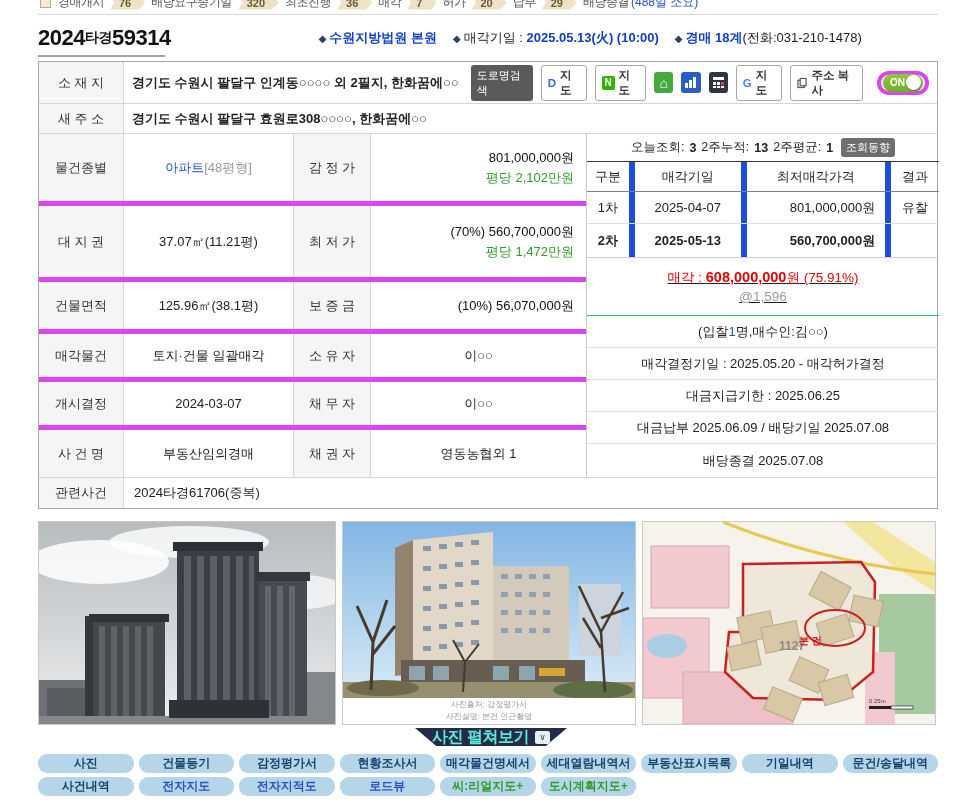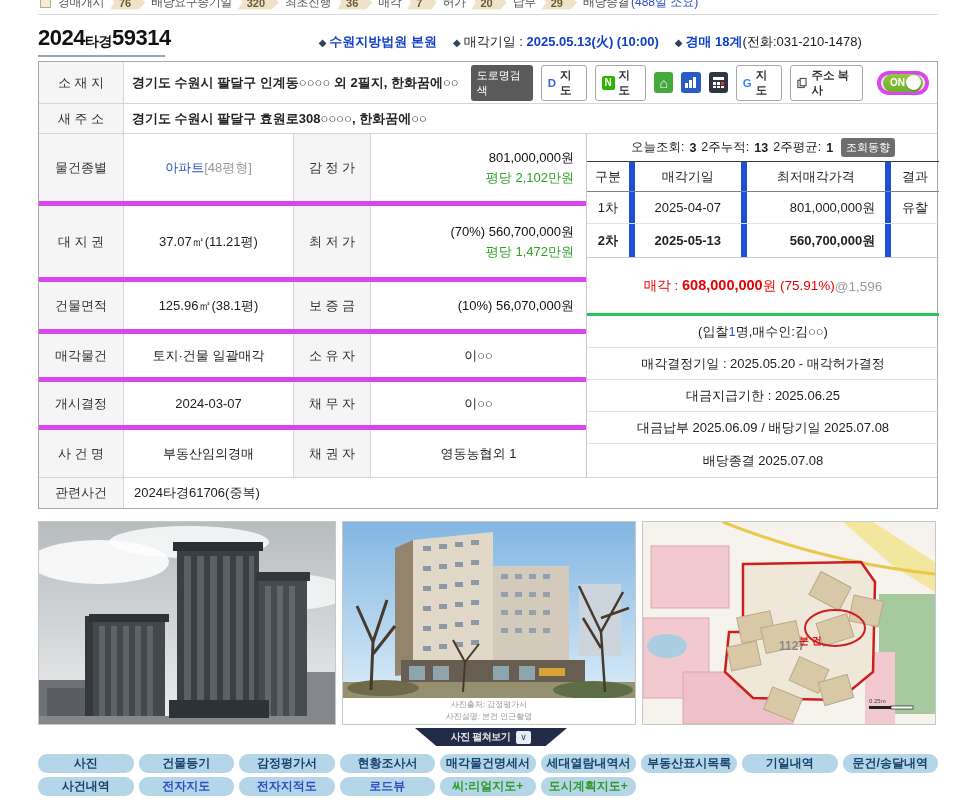--- a/index.html
+++ b/index.html
@@ -13,21 +13,21 @@
               white-space:nowrap; padding-left:2px; }
   .tl-check { width:11px; height:11px; border:1px solid #b9ab86; background:#f3ecd9; margin-right:5px; }
   .tl-label { margin:0 2px; letter-spacing:-0.5px; }
   .tl-arrow { display:inline-block; background:#eee3c8; color:#6b5b33; font-weight:bold; font-size:11px;
               padding:1px 14px 1px 9px; margin:0 4px;
               clip-path:polygon(0 0,82% 0,100% 50%,82% 100%,0 100%,12% 50%); }
   .tl-suffix { color:#2b50c8; }
   .tl-rule { border-bottom:1px solid #d8d8d8; margin-top:3px; }
 
   
-  .case-header { display:flex; align-items:flex-end; padding:10px 0 2px; }
+  .case-header { display:flex; align-items:center; padding:10px 0 2px; }
   .case-num { font-size:22px; font-weight:bold; color:#111; letter-spacing:-0.5px; }
   .case-type { font-size:14px; }
   .header-right { margin-left:148px; font-size:13px; display:flex; align-items:baseline; gap:16px; white-space:nowrap; }
   .bullet { color:#30425e; font-size:10px; margin-right:3px; }
   .blue-bold { color:#1040c8; font-weight:bold; }
   .case-underline { width:127px; height:2px; background:#97a5b1; margin:2px 0 4px; }
 
   
   .main-table { border:1px solid #a8a8a8; font-size:13px; }
   .row { display:flex; border-bottom:1px solid #d5d5d5; align-items:stretch; }
@@ -79,22 +79,22 @@
   .badge-trend { background:#6e6e6e; color:#fff; font-size:11px; padding:2px 5px; border-radius:3px;
                  margin-left:3px; cursor:pointer; }
   .sch-head, .sch-row { display:flex; }
   .sch-head { height:30px; border-bottom:1px solid #808080; }
   .sch-row { height:32px; border-bottom:1px solid #e0e0e0; }
   .sch-row.bold { font-weight:bold; height:34px; border-bottom:1px solid #cfcfcf; }
   .c-round { width:48px; } .c-date { width:112px; } .c-price { width:145px; } .c-res { width:48px; }
   .sch-cell { display:flex; align-items:center; justify-content:center; border-right:6px solid #1d4ed8; color:#222; }
   .sch-cell:last-child { border-right:none; }
   .sch-cell.pr { justify-content:flex-end; padding-right:10px; }
-  .sale-block { height:58px; display:flex; flex-direction:row; align-items:center; justify-content:center;
-                border-bottom:3px solid #22c55e; }
+  .sale-block { height:58px; display:flex; flex-direction:column; align-items:center; justify-content:center;
+                border-bottom:1px solid #22c55e;text-decoration:underline; }
   .sale-line { color:#e60000; font-size:13.5px; }
   .sale-line b { font-size:14.5px; }
   .per-py { color:#9a9a9a; font-size:13.5px; margin-top:2px; }
   .rp-row { height:32px; display:flex; align-items:center; justify-content:center; border-bottom:1px solid #e0e0e0;
             color:#222; }
   .rp-row:last-child { border-bottom:none; flex:1; }
   .bid-num { color:#2b50c8; }
 
   .rel-row { height:30px; }
   .rel-val { flex:1; display:flex; align-items:center; padding-left:10px; }
@@ -102,21 +102,21 @@
   
   .photos { margin-top:12px; display:flex; gap:6px; }
   .photo { border:1px solid #c8c8c8; background:#fff; overflow:hidden; cursor:pointer; }
   .photo svg { display:block; }
   .caption { text-align:center; font-size:8px; color:#9a9a9a; line-height:1.45; padding-top:1px; }
 
   .banner-wrap { position:relative; height:20px; margin-top:3px; }
   .banner { position:absolute; left:377px; top:0; width:152px; height:18px; background:#222b47;
             clip-path:polygon(0 0,100% 0,86% 100%,14% 100%); display:flex; align-items:center;
             justify-content:center; gap:6px; cursor:pointer; }
-  .banner span.txt { color:#e5e5e5; font-size:10px; font-weight:bold; letter-spacing:-0.5px; }
+  .banner span.txt { color:#5eead4; font-size:16px; font-weight:bold; letter-spacing:-0.5px; }
   .banner .chev { width:15px; height:13px; background:#e9edf5; border-radius:2px; color:#2c3a66;
                   font-size:9px; display:grid; place-items:center; }
 
   
   .btn-row { display:flex; gap:5px; margin-top:6px; }
   .doc-btn { flex:1; height:19px; background:#b5d6e8; border-radius:9px; display:flex; align-items:center;
              justify-content:center; font-size:12px; font-weight:bold; color:#17426b; cursor:pointer;
              white-space:nowrap; }
   .btn-row.second { margin-top:4px; }
   .btn-row.second .doc-btn { flex:none; width:95.5px; }

